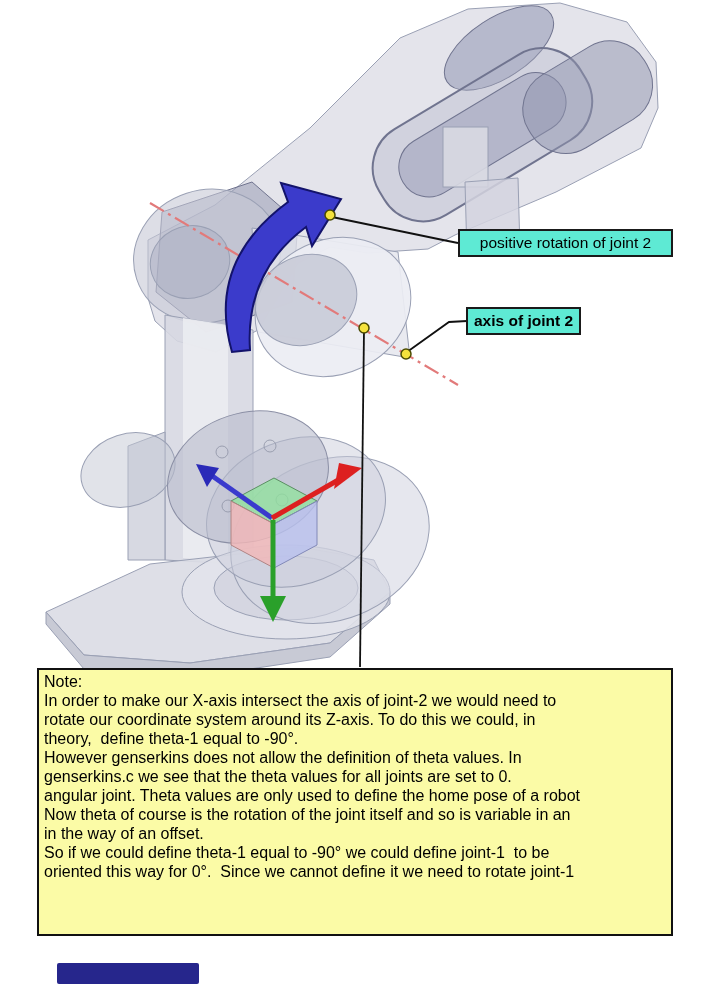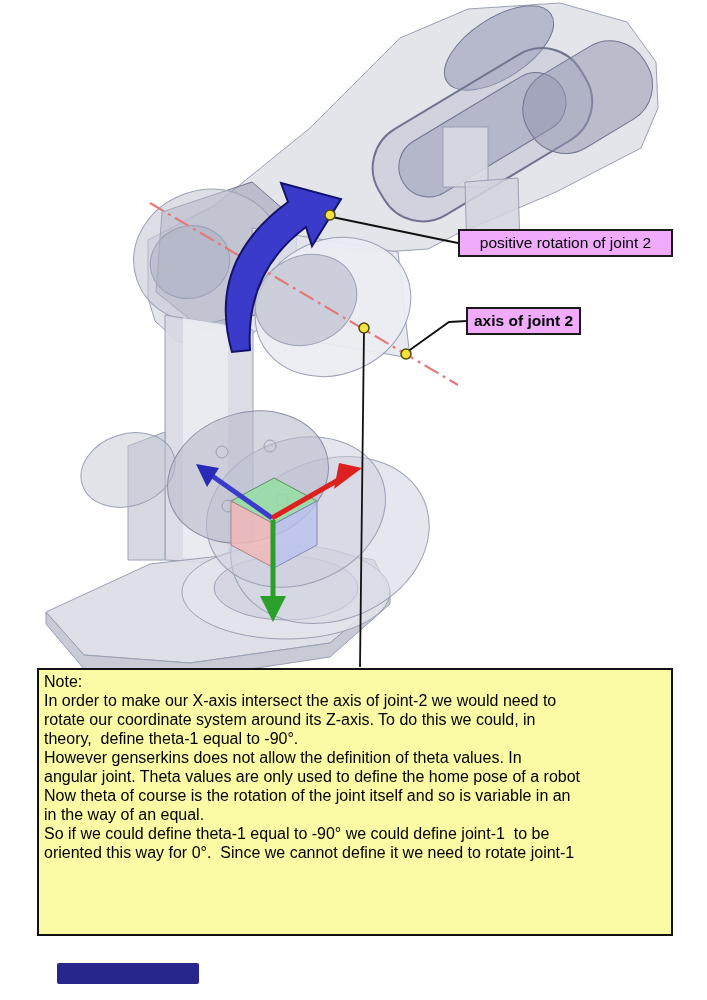--- a/index.html
+++ b/index.html
@@ -1,19 +1,19 @@
 <!DOCTYPE html>
 <html><head>
 <meta charset="utf-8">
 <style>
   html,body{margin:0;padding:0;background:#ffffff;}
   body{width:707px;height:1000px;position:relative;overflow:hidden;
        font-family:"Liberation Sans",sans-serif;color:#000;}
   #scene{position:absolute;left:0;top:0;width:707px;height:1000px;}
-  .callout{position:absolute;background:#f0abfc;border:2px solid #1a1a1a;
+  .callout{position:absolute;background:#5eead4;border:2px solid #1a1a1a;
            font-size:15.5px;line-height:22px;text-align:center;
            padding:1px 5px 2px 5px;white-space:pre;box-sizing:border-box;}
   #callout-rotation{left:458px;top:229px;width:215px;height:28px;}
   #callout-axis{left:466px;top:307px;width:115px;height:28px;font-weight:bold;}
   #note-box{position:absolute;left:37px;top:668px;width:636px;height:268px;
             background:#FBFBA6;border:2px solid #111;box-sizing:border-box;
             padding:2px 5px;font-size:16px;line-height:19px;overflow:hidden;}
   .note-line{white-space:pre;}
   #bottom-blue-bar{position:absolute;left:57px;top:963px;width:142px;height:21px;
                    background:#26268C;border-radius:2px;}
@@ -90,20 +90,21 @@
 
 <div class="callout" id="callout-rotation">positive rotation of joint 2</div>
 <div class="callout" id="callout-axis">axis of joint 2</div>
 
 <div id="note-box">
   <div class="note-line">Note:</div>
   <div class="note-line">In order to make our X-axis intersect the axis of joint-2 we would need to</div>
   <div class="note-line">rotate our coordinate system around its Z-axis. To do this we could, in</div>
   <div class="note-line">theory,  define theta-1 equal to -90°.</div>
   <div class="note-line">However genserkins does not allow the definition of theta values. In</div>
+  <div class="note-line">genserkins.c we see that the theta values for all joints are set to 0.</div>
   <div class="note-line">angular joint. Theta values are only used to define the home pose of a robot</div>
   <div class="note-line">Now theta of course is the rotation of the joint itself and so is variable in an</div>
-  <div class="note-line">in the way of an equal.</div>
+  <div class="note-line">in the way of an offset.</div>
   <div class="note-line">So if we could define theta-1 equal to -90° we could define joint-1  to be</div>
   <div class="note-line">oriented this way for 0°.  Since we cannot define it we need to rotate joint-1</div>
 </div>
 
 <div id="bottom-blue-bar"></div>
 
 </body></html>

